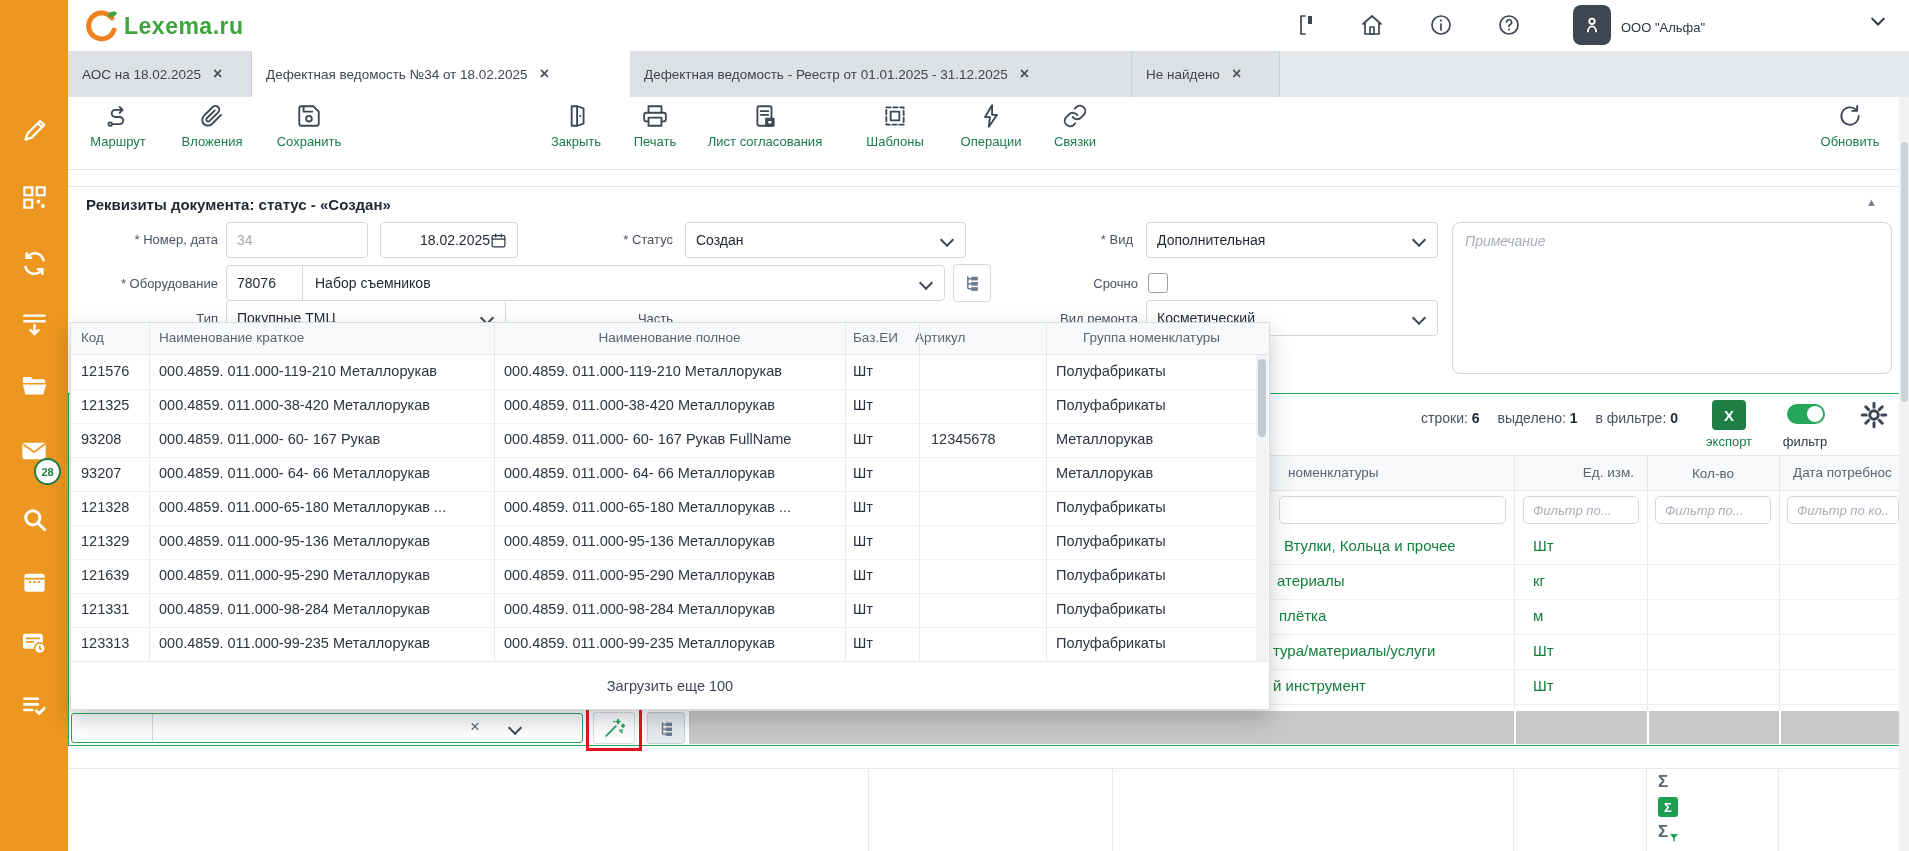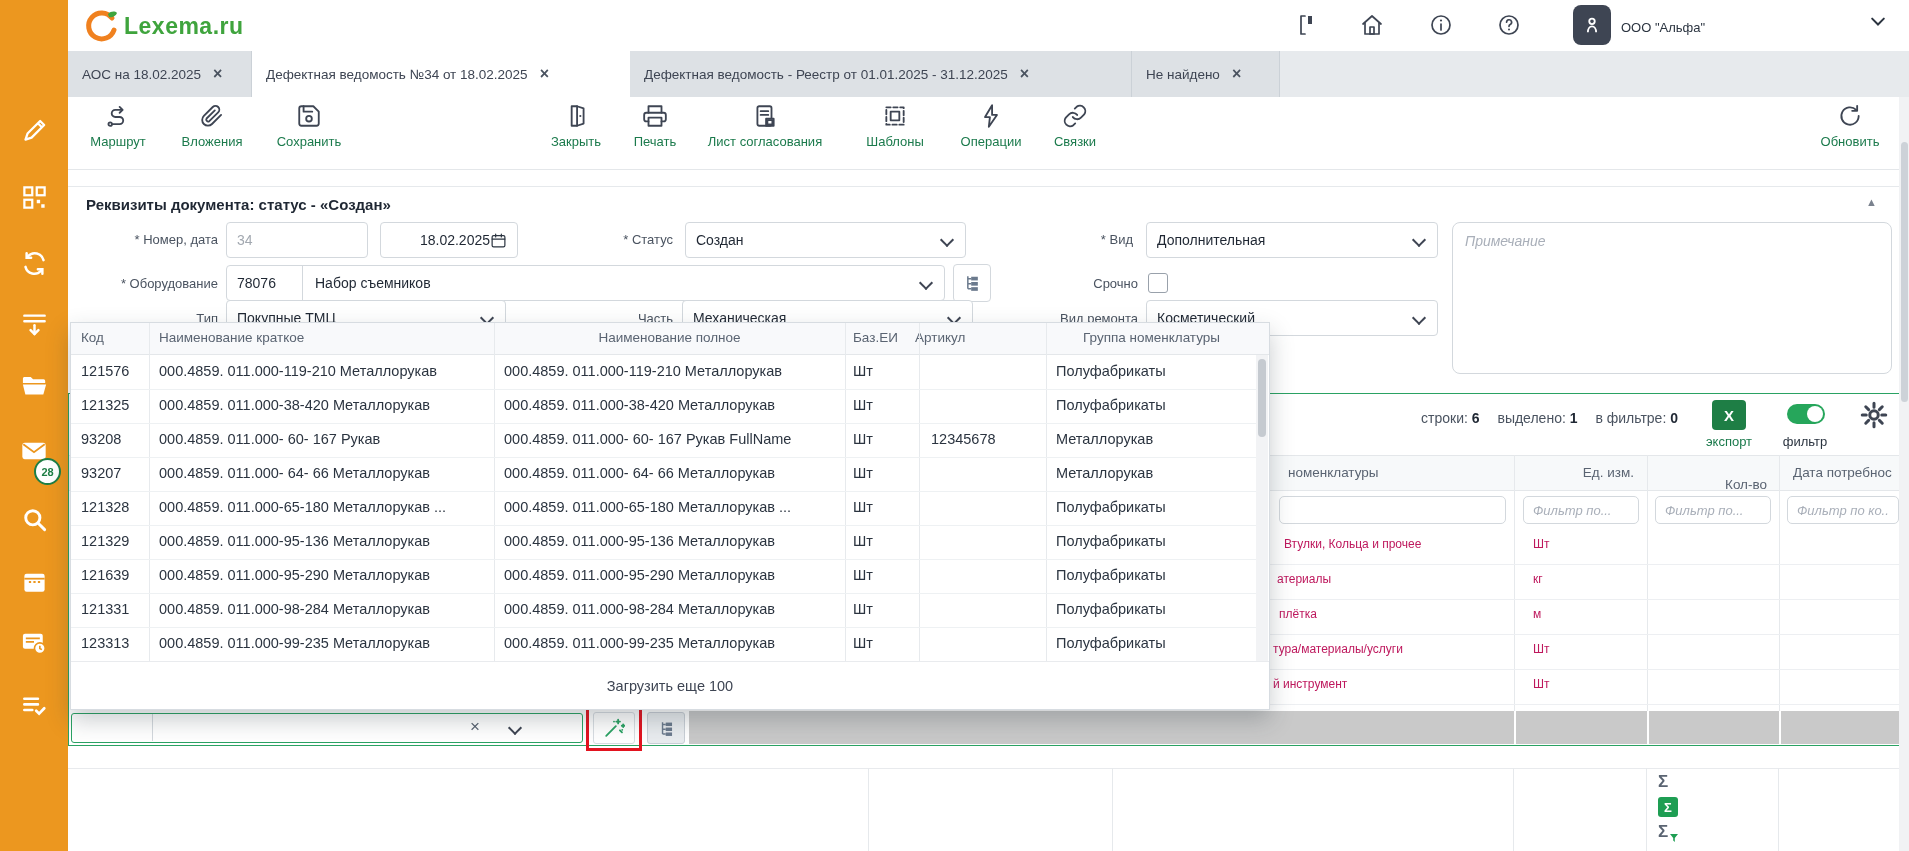--- a/index.html
+++ b/index.html
@@ -39,21 +39,21 @@
         padding:10px 12px;box-sizing:border-box;outline:none}
   textarea.note::placeholder{color:#A9AFB9;font-style:italic}
   
   .gridpanel{left:68px;top:393px;width:1841px;height:353px;border:1px solid #2AA263;background:#fff;box-sizing:border-box}
   .stats{font-size:14px;color:#4A5360;text-align:right}
   .stats b{color:#1F2733;margin-right:14px}
   .ghead{font-size:13.5px;color:#5A6472;white-space:nowrap}
   .filterin{position:absolute;height:28px;border:1px solid #D3D8DD;border-radius:5px;box-sizing:border-box;
         font-family:"Liberation Sans",sans-serif;font-style:italic;font-size:13px;color:#6A7280;padding:0 9px;outline:none}
   .filterin::placeholder{color:#A9AFB9}
-  .cellt{font-size:12px;color:#be185d;white-space:nowrap}
+  .cellt{font-size:15px;color:#15803d;white-space:nowrap}
   .vline{width:1px;background:#E6E9EC}
   
   .overlay{left:70px;top:322px;width:1200px;height:388px;background:#fff;border:1px solid #D7DCE1;
         box-shadow:0 10px 22px rgba(40,50,60,.25);z-index:5;box-sizing:border-box}
   .ohead{font-size:13.5px;color:#5A6472;white-space:nowrap}
   .orow{position:absolute;left:0;width:1185px;height:34px;border-bottom:1px solid #EEF1F3}
   .ocell{position:absolute;top:8px;font-size:14.5px;color:#2B3440;white-space:nowrap}
   .ocolline{position:absolute;top:0;height:338px;width:1px;background:#E7EAED}
   
   .toggle{width:38px;height:20px;border-radius:10px;background:#26A65B;position:relative}
@@ -335,24 +335,20 @@
   </div>
   <div class="abs flabel" style="left:1078px;top:276px;width:60px">Срочно</div>
   <div class="abs" style="left:1148px;top:273px;width:18px;height:18px;border:1px solid #99A1AB;border-radius:3px;background:#fff"></div>
 
   <div class="abs flabel" style="left:40px;top:311px;width:178px">Тип</div>
   <div class="abs inp" style="left:226px;top:300px;width:280px;height:36px">
     <span>Покупные ТМЦ</span>
       <span class="chev"></span>
   </div>
   <div class="abs flabel" style="left:560px;top:311px;width:113px">Часть</div>
-  <div class="abs inp" style="left:682px;top:300px;width:291px;height:36px">
-    <span>Механическая</span>
-      <span class="chev"></span>
-  </div>
   <div class="abs flabel" style="left:1020px;top:311px;width:118px">Вид ремонта</div>
   <div class="abs inp" style="left:1146px;top:300px;width:292px;height:36px">
     <span>Косметический</span>
       <span class="chev"></span>
   </div>
 
   <div class="abs gridpanel">
 
     <div class="abs stats" style="left:1100px;top:16px;width:509px">
       <span>строки:</span> <b>6</b>
@@ -370,21 +366,21 @@
           <g stroke="#3E4553" stroke-width="2.4" fill="none" stroke-linecap="round">
             <circle cx="12" cy="12" r="3.4"></circle>
             <path d="M12 2.6v3.2M12 18.2v3.2M2.6 12h3.2M18.2 12h3.2M5.4 5.4l2.3 2.3M16.3 16.3l2.3 2.3M18.6 5.4l-2.3 2.3M7.7 16.3l-2.3 2.3"></path>
           </g>
         </svg>
     </div>
 
     <div class="abs" style="left:0;top:61px;width:1839px;height:36px;background:#F7F9FA;border-top:1px solid #E4E7EA;border-bottom:1px solid #E4E7EA;box-sizing:border-box"></div>
     <div class="abs ghead" style="left:1219px;top:71px">номенклатуры</div>
     <div class="abs ghead" style="left:1460px;top:71px;width:105px;text-align:right">Ед. изм.</div>
-    <div class="abs ghead" style="left:1590px;top:83px;width:108px;text-align:right">Кол-во</div>
+    <div class="abs ghead" style="left:1590px;top:72px;width:108px;text-align:center">Кол-во</div>
     <div class="abs ghead" style="left:1724px;top:71px;width:112px;overflow:hidden">Дата потребнос</div>
 
     <div class="abs vline" style="left:1445px;top:61px;height:256px"></div>
     <div class="abs vline" style="left:1578px;top:61px;height:256px"></div>
     <div class="abs vline" style="left:1710px;top:61px;height:256px"></div>
 
     <input class="filterin" style="left: 1210px; top: 102px; width: 227px;">
     <input class="filterin" style="left: 1454px; top: 102px; width: 116px;" placeholder="Фильтр по...">
     <input class="filterin" style="left: 1586px; top: 102px; width: 116px;" placeholder="Фильтр по...">
     <input class="filterin" style="left: 1718px; top: 102px; width: 112px;" placeholder="Фильтр по ко...">

